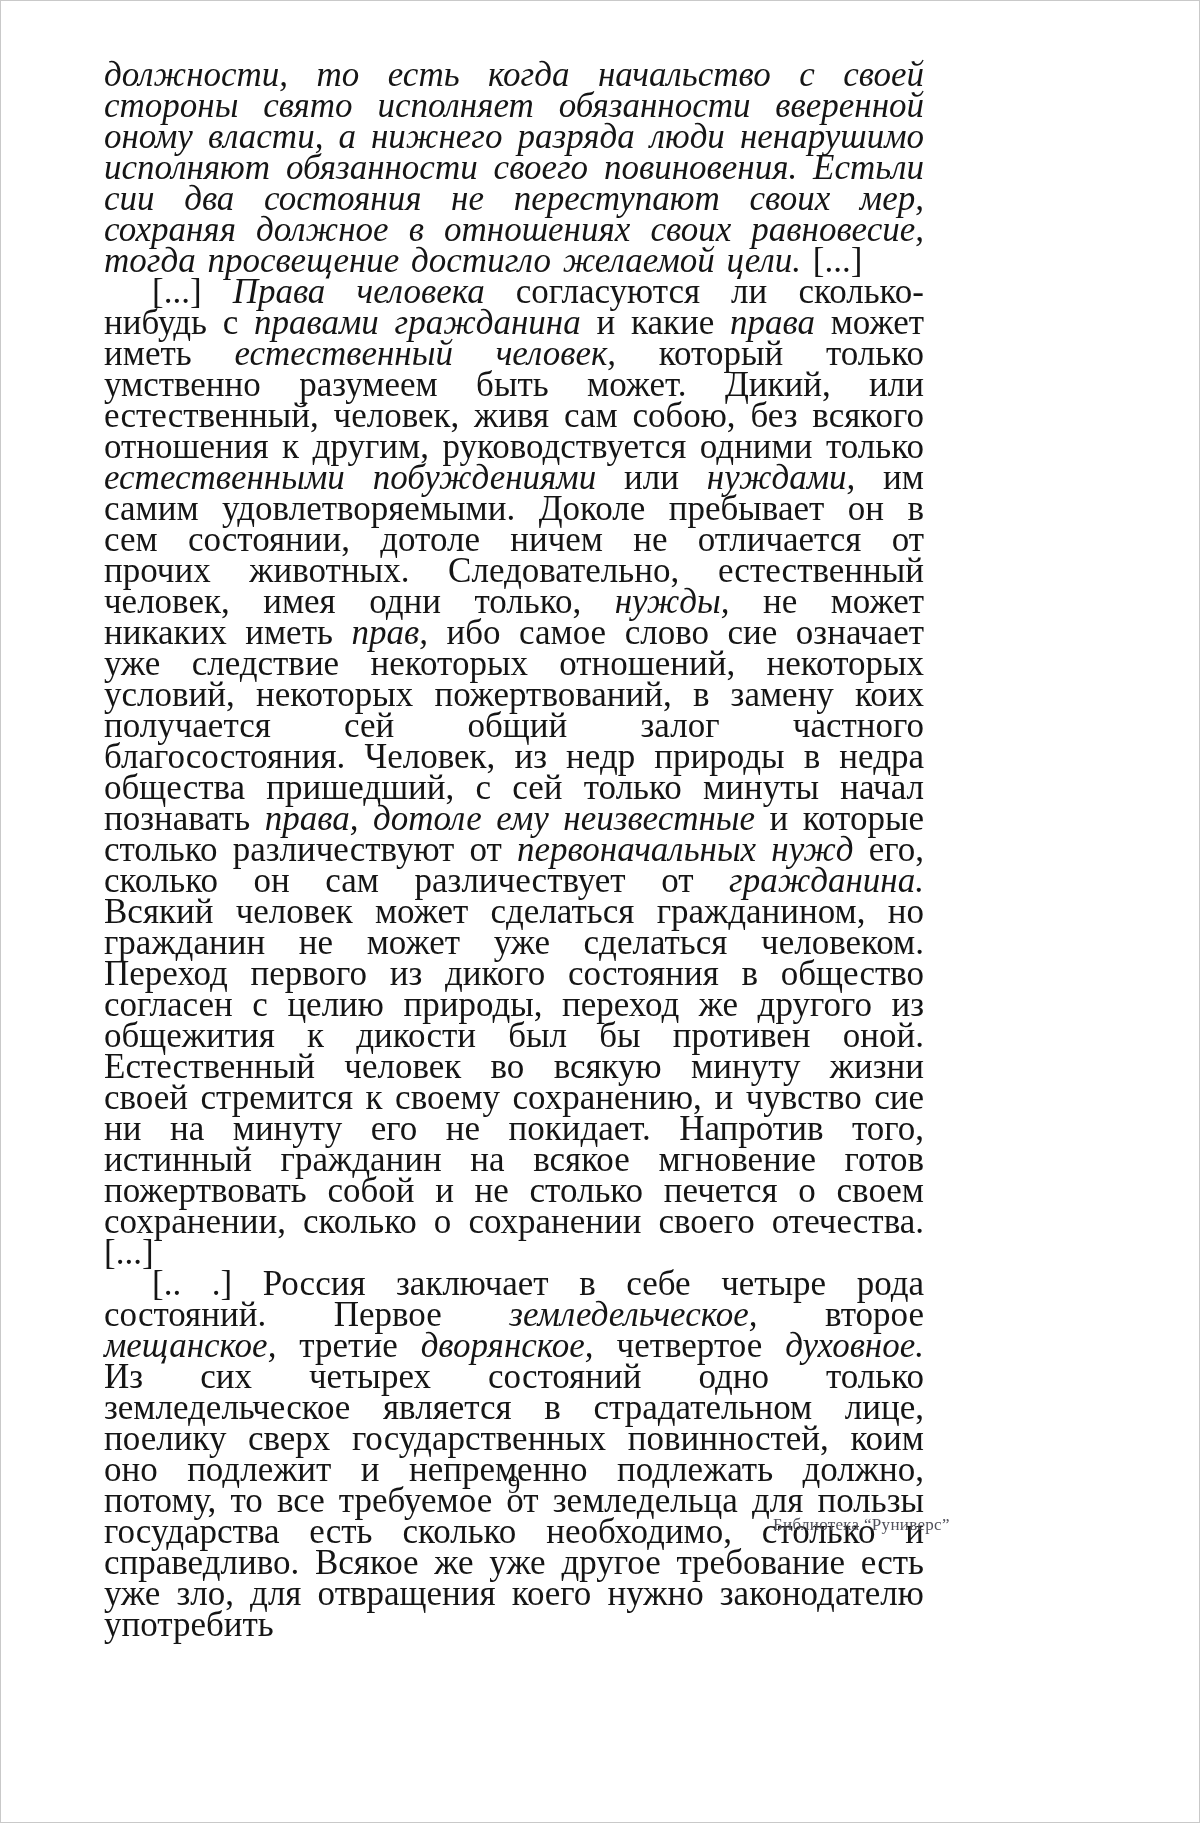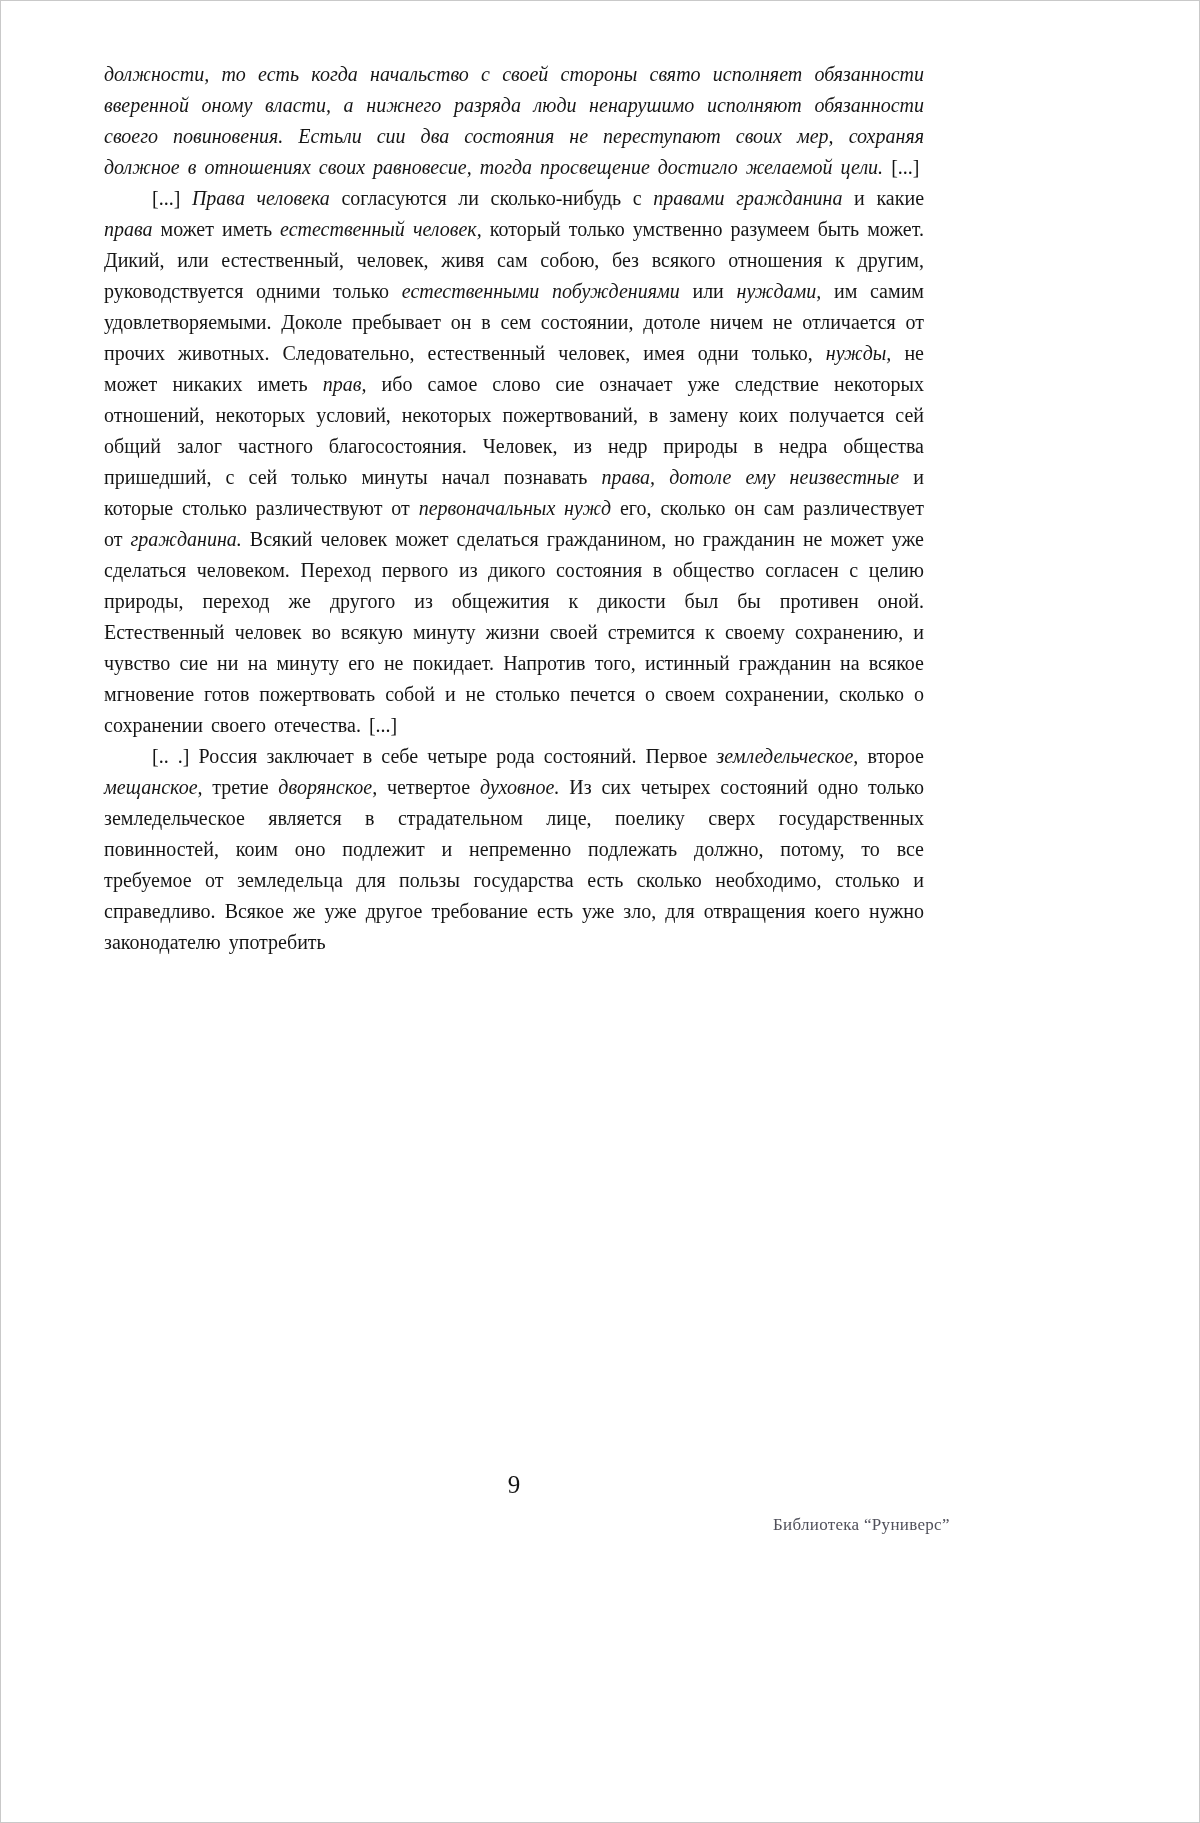--- a/index.html
+++ b/index.html
@@ -16,21 +16,21 @@
     background: #ffffff;
     box-sizing: border-box;
     border: 1px solid #c9c9c9;
     overflow: hidden;
   }
   .text-block {
     position: absolute;
     left: 103px;
     top: 58px;
     width: 820px;
-    font-size: 20px;
+    font-size: 35px;
     line-height: 31px;
     color: #151515;
     text-align: justify;
     word-spacing: 3px;
   }
   .para {
     margin: 0;
     padding: 0;
     text-indent: 0;
   }

